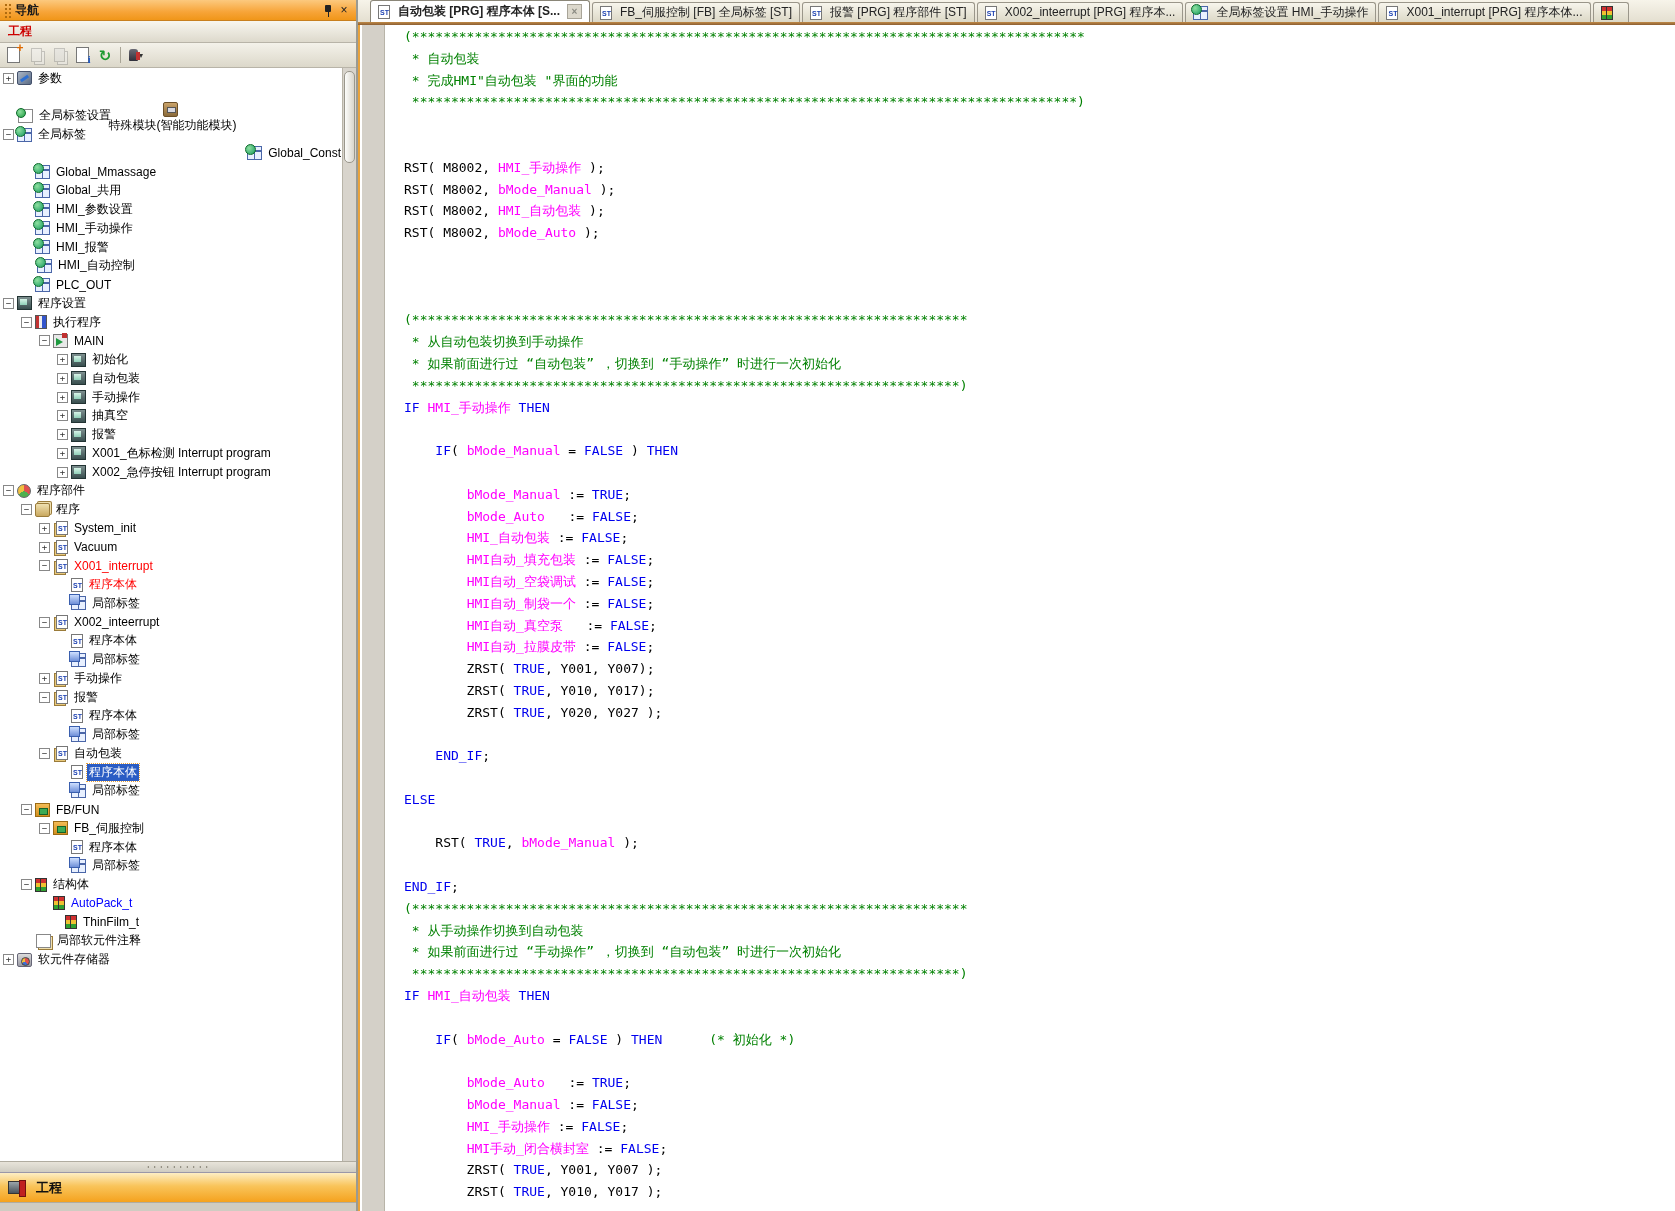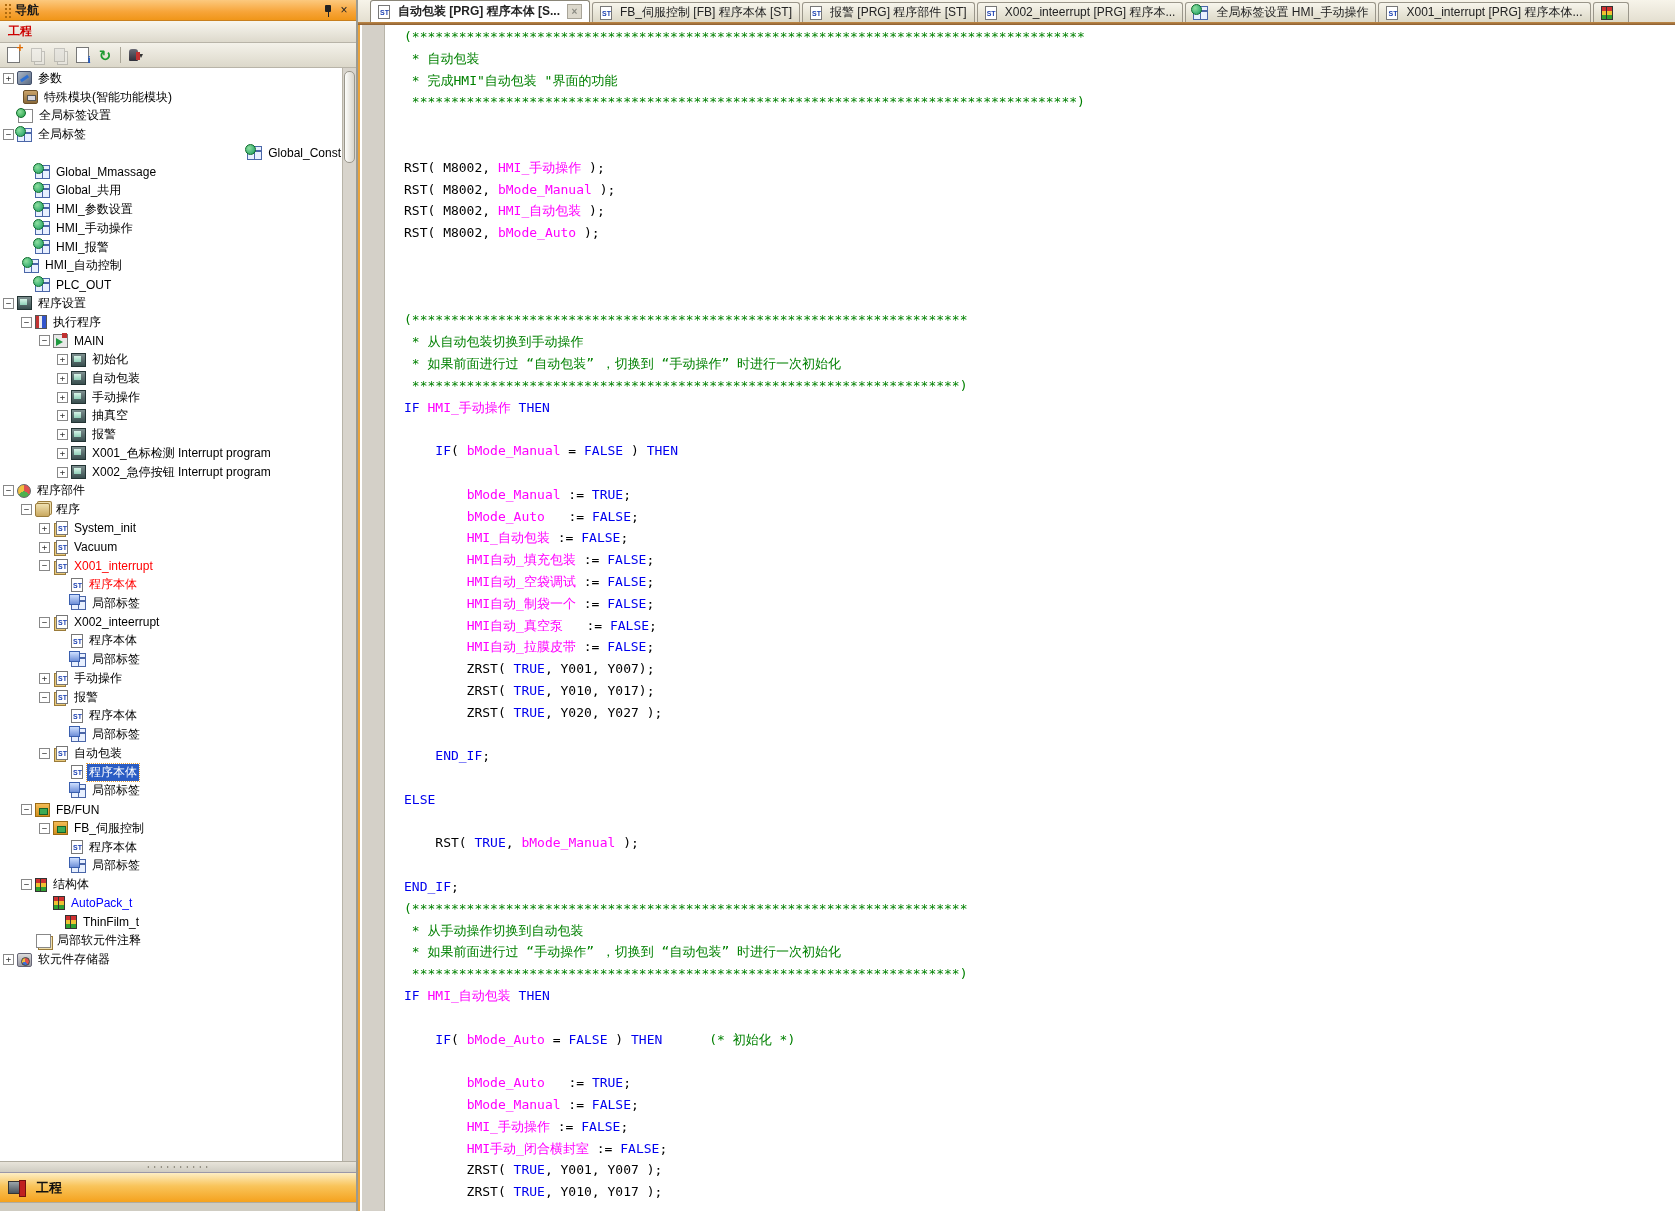--- a/index.html
+++ b/index.html
@@ -186,21 +186,21 @@
           </span>
         </div>
       </div>
     <div id="nav-tree-wrap">
       <div id="nav-tree">
           <div class="tree-row" style="padding-left: 3px;">
             <span class="expand-box">+</span>
             <span class="ic ic-param"></span>
             <span class="tree-label">参数</span>
           </div>
-          <div class="tree-row" style="padding-left: 9px;">
+          <div class="tree-row" style="padding-left: 2px; flex-direction: column;">
             <span class="expand-spacer"></span>
             <span class="ic ic-special-module"></span>
             <span class="tree-label">特殊模块(智能功能模块)</span>
           </div>
           <div class="tree-row" style="padding-left: 3px;">
             <span class="expand-spacer"></span>
             <span class="ic ic-device-comment"></span>
             <span class="tree-label">全局标签设置</span>
           </div>
           <div class="tree-row" style="padding-left: 3px;">
@@ -231,21 +231,21 @@
           <div class="tree-row" style="padding-left: 21px;">
             <span class="expand-spacer"></span>
             <span class="ic ic-label"></span>
             <span class="tree-label">HMI_手动操作</span>
           </div>
           <div class="tree-row" style="padding-left: 21px;">
             <span class="expand-spacer"></span>
             <span class="ic ic-label"></span>
             <span class="tree-label">HMI_报警</span>
           </div>
-          <div class="tree-row" style="padding-left: 10px; text-align: center;">
+          <div class="tree-row" style="padding-left: 23px; text-align: center;">
             <span class="expand-spacer"></span>
             <span class="ic ic-label"></span>
             <span class="tree-label">HMI_自动控制</span>
           </div>
           <div class="tree-row" style="padding-left: 21px;">
             <span class="expand-spacer"></span>
             <span class="ic ic-label"></span>
             <span class="tree-label">PLC_OUT</span>
           </div>
           <div class="tree-row" style="padding-left: 3px;">
@@ -447,21 +447,21 @@
 
   <div id="editor-panel">
     <div id="tab-bar">
         <div class="tab active">
           <span class="ic ic-st"></span>
           <span>自动包装 [PRG] 程序本体 [S...</span>
           <span class="tab-close">×</span>
         </div>
         <div class="tab">
           <span class="ic ic-st"></span>
-          <span>FB_伺服控制 [FB] 程序本体 [ST]</span>
+          <span>FB_伺服控制 [FB] 全局标签 [ST]</span>
         </div>
         <div class="tab">
           <span class="ic ic-st"></span>
           <span>报警 [PRG] 程序部件 [ST]</span>
         </div>
         <div class="tab">
           <span class="ic ic-st"></span>
           <span>X002_inteerrupt [PRG] 程序本...</span>
         </div>
         <div class="tab">

